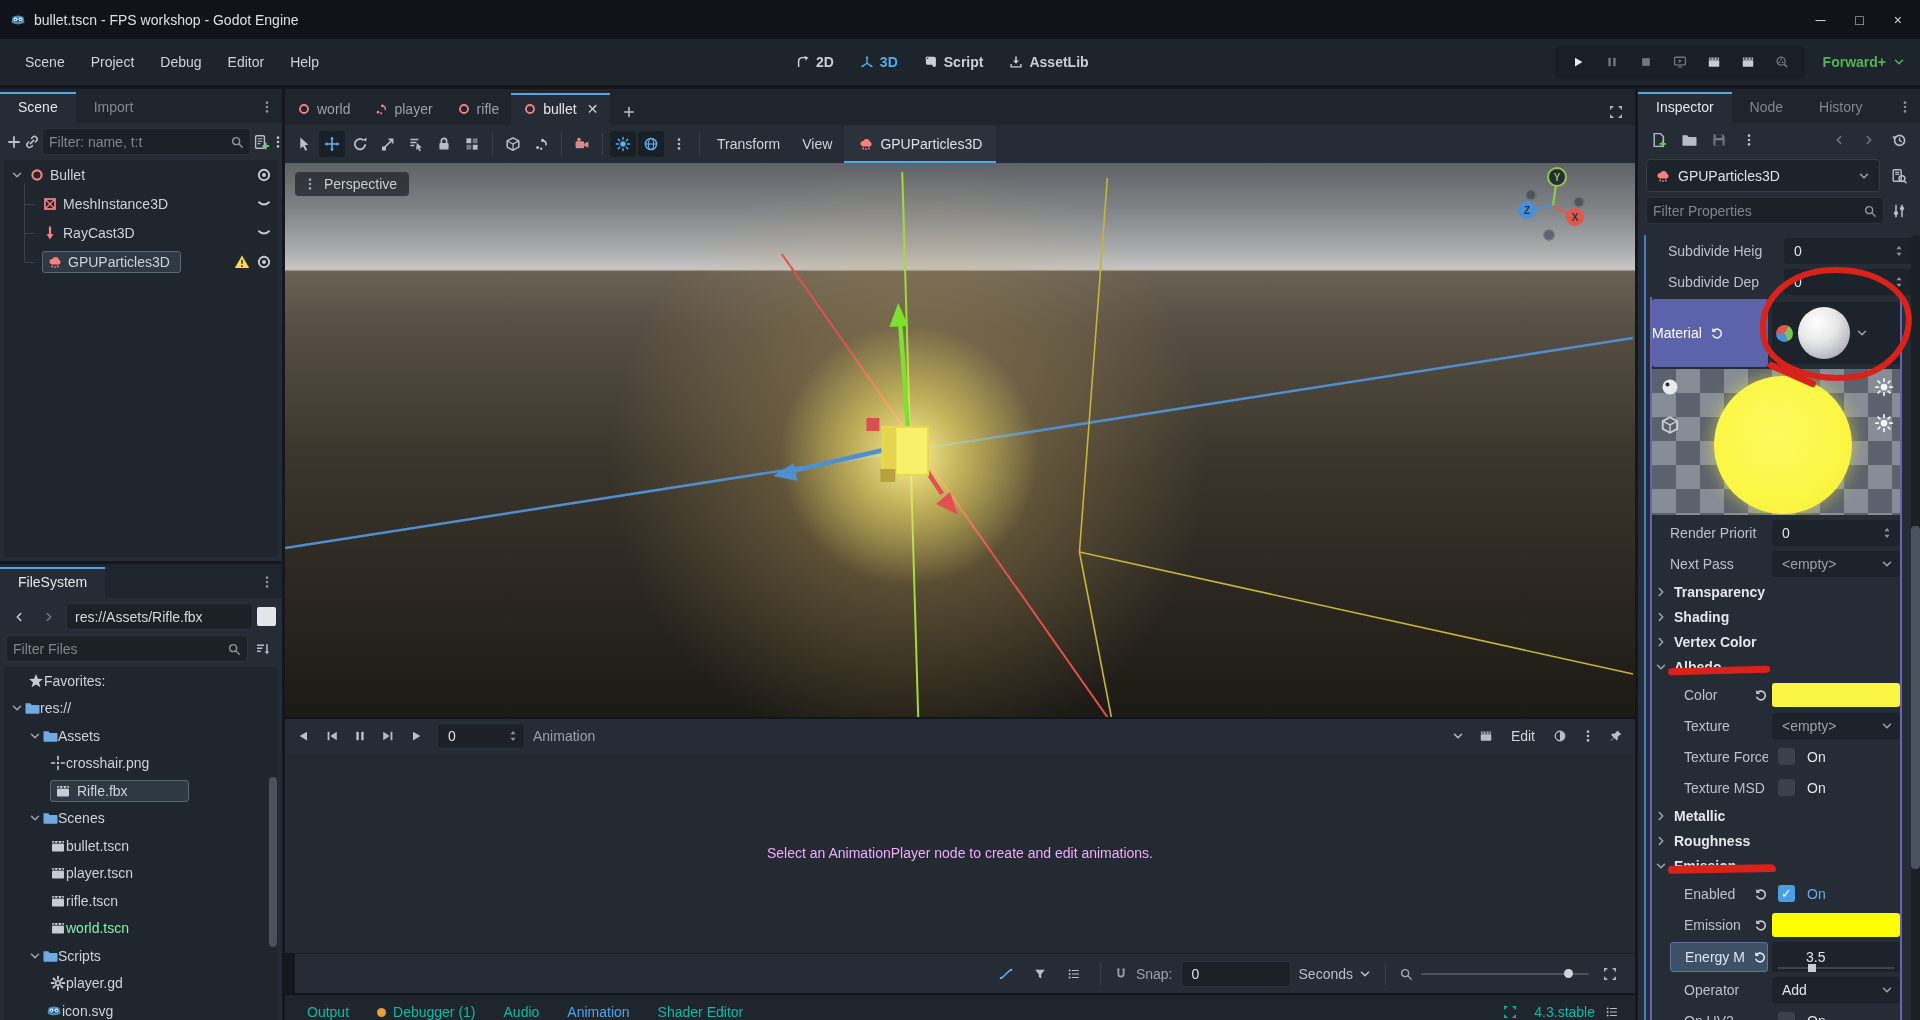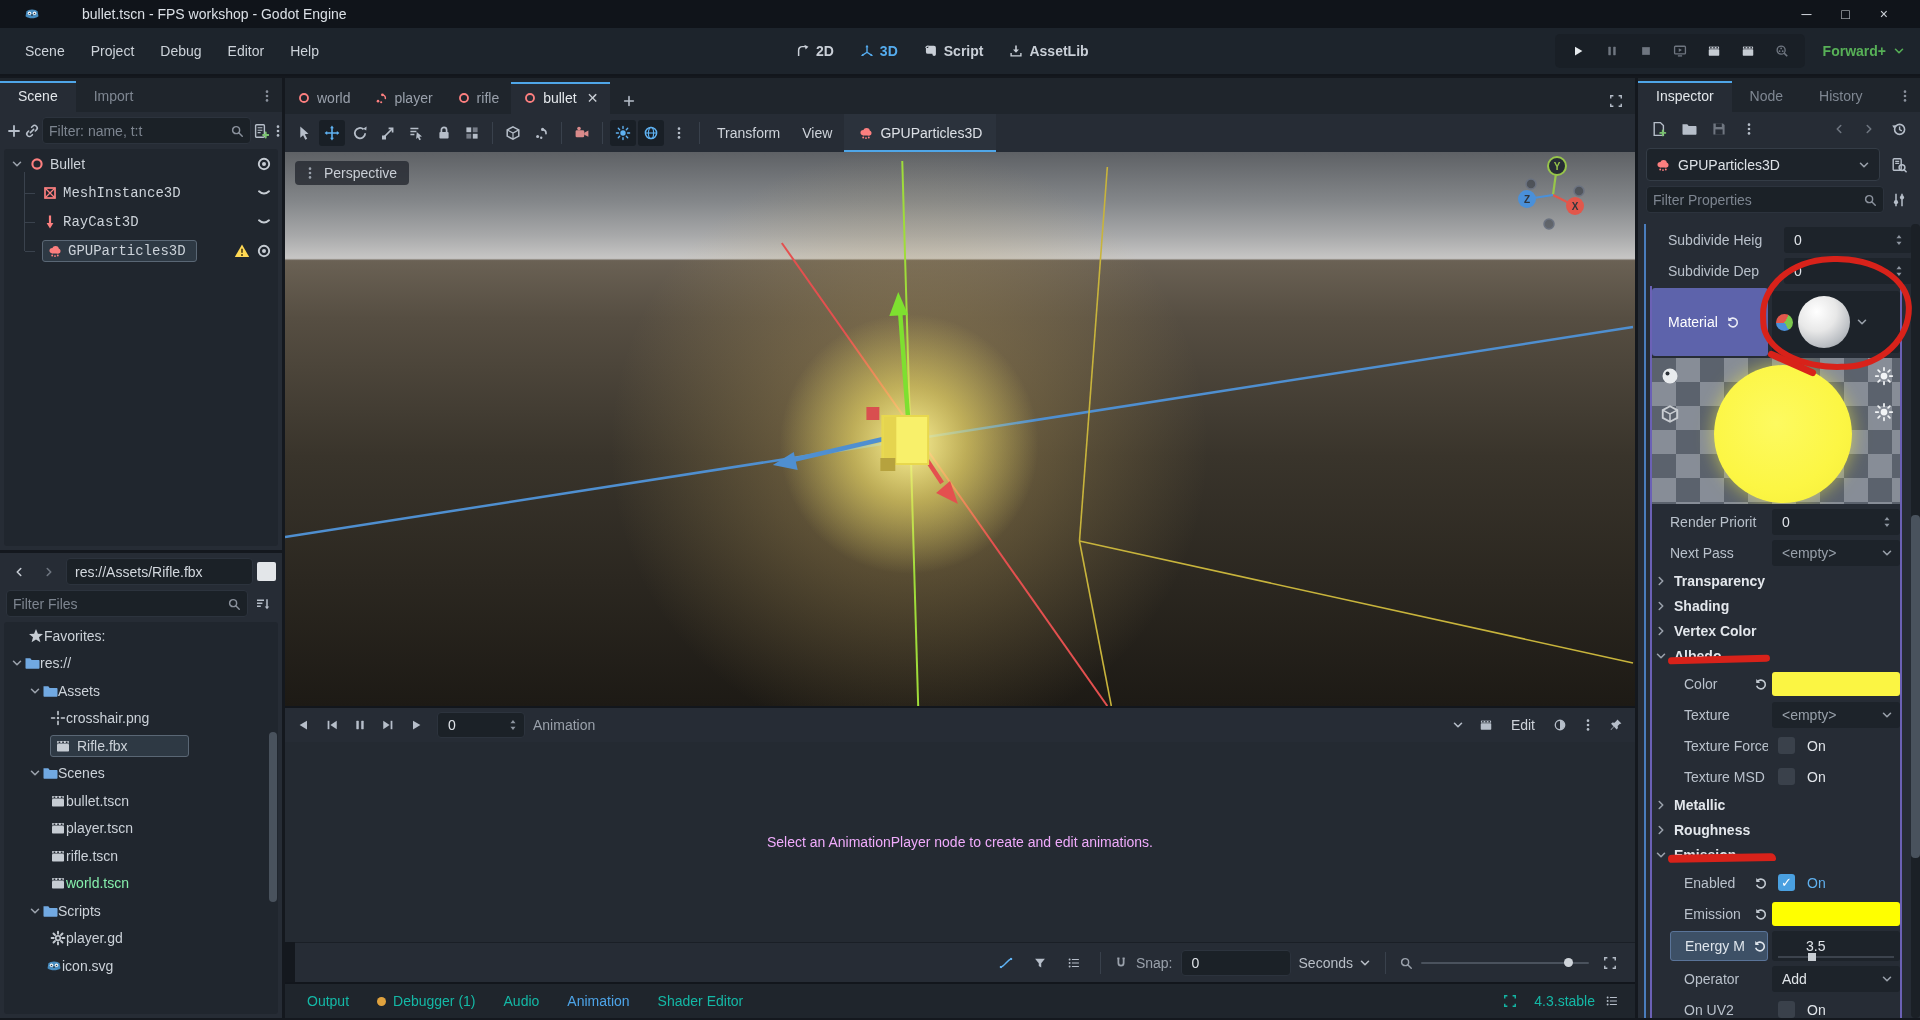--- a/index.html
+++ b/index.html
@@ -9,21 +9,21 @@
     --c-red:#fc7f7f; --c-green:#57b057; --c-yellow:#fbf543;
   }
   *{margin:0;padding:0;box-sizing:border-box;}
   html,body{width:1920px;height:1020px;overflow:hidden;background:#14181e;
     font-family:"Liberation Sans","DejaVu Sans",sans-serif;font-size:14px;color:var(--c-text);}
   .ic{width:16px;height:16px;flex:0 0 auto;display:inline-block;vertical-align:middle;}
   .ic14{width:14px;height:14px;}
   .ib{width:26px;height:26px;display:flex;align-items:center;justify-content:center;color:#b6bec9;border-radius:3px;}
   .sep{width:1px;height:22px;background:#39414c;margin:0 5px;}
   
-  .titlebar{height:28px;background:var(--c-win);display:flex;align-items:center;padding:0 24px;color:#dbe0e6;gap:34px;}
+  .titlebar{height:39px;background:var(--c-win);display:flex;align-items:center;padding:0 10px;color:#dbe0e6;}
   .titlebar .t{margin-left:8px;}
   .wbtns{margin-left:auto;display:flex;gap:30px;color:#cfd4da;font-size:14px;margin-right:8px;}
   
   .menubar{height:48px;background:var(--c-bar);display:flex;align-items:center;padding:0 14px;border-bottom:2px solid #12161c;}
   .menus{display:flex;gap:4px;}
   .menu{padding:5px 11px;color:#cdd3da;border-radius:3px;}
   .workspaces{display:flex;gap:26px;align-items:center;}
   .ws{display:flex;gap:6px;align-items:center;color:#c9cfd7;font-weight:bold;justify-content:center;}
   .ws.active{color:#55acee;}
   .playbar{display:flex;gap:8px;align-items:center;background:#191f26;border-radius:5px;padding:4px 10px;}
@@ -44,21 +44,21 @@
   
   .dock-toolbar{display:flex;align-items:center;gap:2px;padding:5px 6px;}
   .filterbox{flex:1;display:flex;align-items:center;background:var(--c-field);border:1px solid #2c333d;border-radius:4px;height:27px;padding:0 6px;color:var(--c-dim);}
   .filterbox input{flex:1;background:transparent;border:none;outline:none;color:#cdd3da;font:inherit;min-width:0;}
   .filterbox input::placeholder{color:#7d8590;}
   .treearea{flex:1;background:var(--c-tree);margin:0 4px 4px;border-radius:3px;position:relative;overflow:hidden;}
   .trow{height:29px;display:flex;align-items:center;gap:5px;padding:0 6px;position:relative;}
   .trow .nm{white-space:nowrap;}
   .kids{position:relative;}
   .kids::before{content:"";position:absolute;left:20px;top:-6px;bottom:14px;width:1px;background:#3a424d;}
-  .trow.child{padding-left:38px;font-family:Liberation Mono, monospace;}
+  .trow.child{padding-left:38px;}
   .trow.child::before{content:"";position:absolute;left:21px;top:50%;width:10px;height:1px;background:#3a424d;}
   .selbox{display:flex;align-items:center;gap:5px;background:#2e3944;border:1px solid #5a6775;border-radius:3px;padding:2px 10px 2px 4px;}
   .rspace{margin-left:auto;display:flex;align-items:center;gap:6px;}
   
   .navrow{display:flex;align-items:center;gap:4px;padding:5px 6px;}
   .pathbox{flex:1;background:var(--c-field);border:1px solid #2c333d;border-radius:4px;height:27px;display:flex;align-items:center;padding:0 8px;color:#d3d8de;white-space:nowrap;overflow:hidden;}
   .sqbtn{width:19px;height:19px;background:#e3e6e9;border-radius:2px;}
   .frow{height:27.5px;display:flex;align-items:center;gap:0;padding:0 6px;white-space:nowrap;}
   .d1{padding-left:24px;} .d2{padding-left:46px;}
   .bluefile{color:#86efac;}
@@ -101,21 +101,21 @@
   .prow{height:31px;display:flex;align-items:center;padding-left:18px;gap:4px;}
   .prow .lbl{flex:1;color:#b9c1cb;white-space:nowrap;overflow:hidden;}
   .pval{width:128px;background:var(--c-inset);border-radius:3px;height:26px;display:flex;align-items:center;padding:0 6px;color:#e0e4e9;gap:4px;position:relative;}
   .pval .vtxt{flex:1;padding-left:4px;}
   .empty{color:#98a0aa;}
   .sect{height:25px;display:flex;align-items:center;gap:6px;padding-left:2px;color:#e3e7ec;font-weight:bold;position:relative;}
   .chk{width:17px;height:17px;border-radius:3px;background:#3a414b;display:flex;align-items:center;justify-content:center;}
   .chk.on{background:#4aa0e0;color:#fff;font-size:13px;}
   .swatch{width:128px;height:24px;border-radius:3px;}
   .matrow{height:72px;display:flex;align-items:center;gap:4px;position:relative;}
-  .matlbl{flex:1;align-self:stretch;margin:2px 0;background:#5d63ab;border-radius:3px;display:flex;align-items:center;gap:8px;padding-left:16px;color:#fff;}
+  .matlbl{flex:1;align-self:stretch;margin:2px 0;background:#5d63ab;border-radius:3px;display:flex;align-items:center;gap:8px;color:#fff;}
   .matval{width:128px;height:62px;background:var(--c-inset);border-radius:3px;display:flex;align-items:center;gap:5px;padding:0 4px;}
   .rgbicon{width:17px;height:17px;border-radius:50%;background:conic-gradient(from 150deg,#4a90d9 0 33%,#e2574b 33% 66%,#7bc74d 66% 100%);}
   .sphere{width:52px;height:52px;border-radius:50%;background:radial-gradient(circle at 36% 30%,#ffffff 0%,#e8e8e8 40%,#b9bdc2 72%,#83878d 100%);}
   .matprev{height:146px;position:relative;overflow:hidden;margin:0 0 2px;background:conic-gradient(#878d97 90deg,#5b626d 90deg 180deg,#878d97 180deg 270deg,#5b626d 270deg) 0 0/48px 48px;}
   .yellowball{position:absolute;left:62px;top:7px;width:138px;height:138px;border-radius:50%;background:radial-gradient(circle at 45% 42%,#fdfa60 0%,#fcf644 60%,#f4ec38 100%);box-shadow:0 0 18px rgba(253,246,68,.55);}
   .pvicon{position:absolute;width:20px;height:20px;color:#e8ebee;}
   .energylbl{flex:1;align-self:stretch;margin:2px 0;background:#3d5066;border:1px solid #5a7499;border-radius:3px;display:flex;align-items:center;gap:8px;padding-left:14px;color:#dfe5ec;}
   .etrack{position:absolute;left:6px;right:6px;bottom:3px;height:2px;background:#3c434d;}
   .etrack .eknob{position:absolute;left:26%;top:-3px;width:8px;height:8px;background:#c9ced4;}
   .ispin{margin-left:auto;color:#8d95a0;}
@@ -608,20 +608,26 @@
               <svg class="ic lightgrey">
                   <use href="#s-eye"></use>
                 </svg>
             </span>
           </div>
         </div>
       </div>
     </div>
 
     <div class="dock" style="flex:1">
+      <div class="tabstrip">
+        <div class="dtab active">FileSystem</div>
+        <span class="strip-dots"><svg class="ic14">
+              <use href="#s-dots"></use>
+            </svg></span>
+      </div>
       <div class="navrow">
         <span class="ib lightgrey">
             <svg class="ic14">
               <use href="#s-chevl"></use>
             </svg>
           </span>
         <span class="ib dim">
             <svg class="ic14">
               <use href="#s-chevr"></use>
             </svg>

